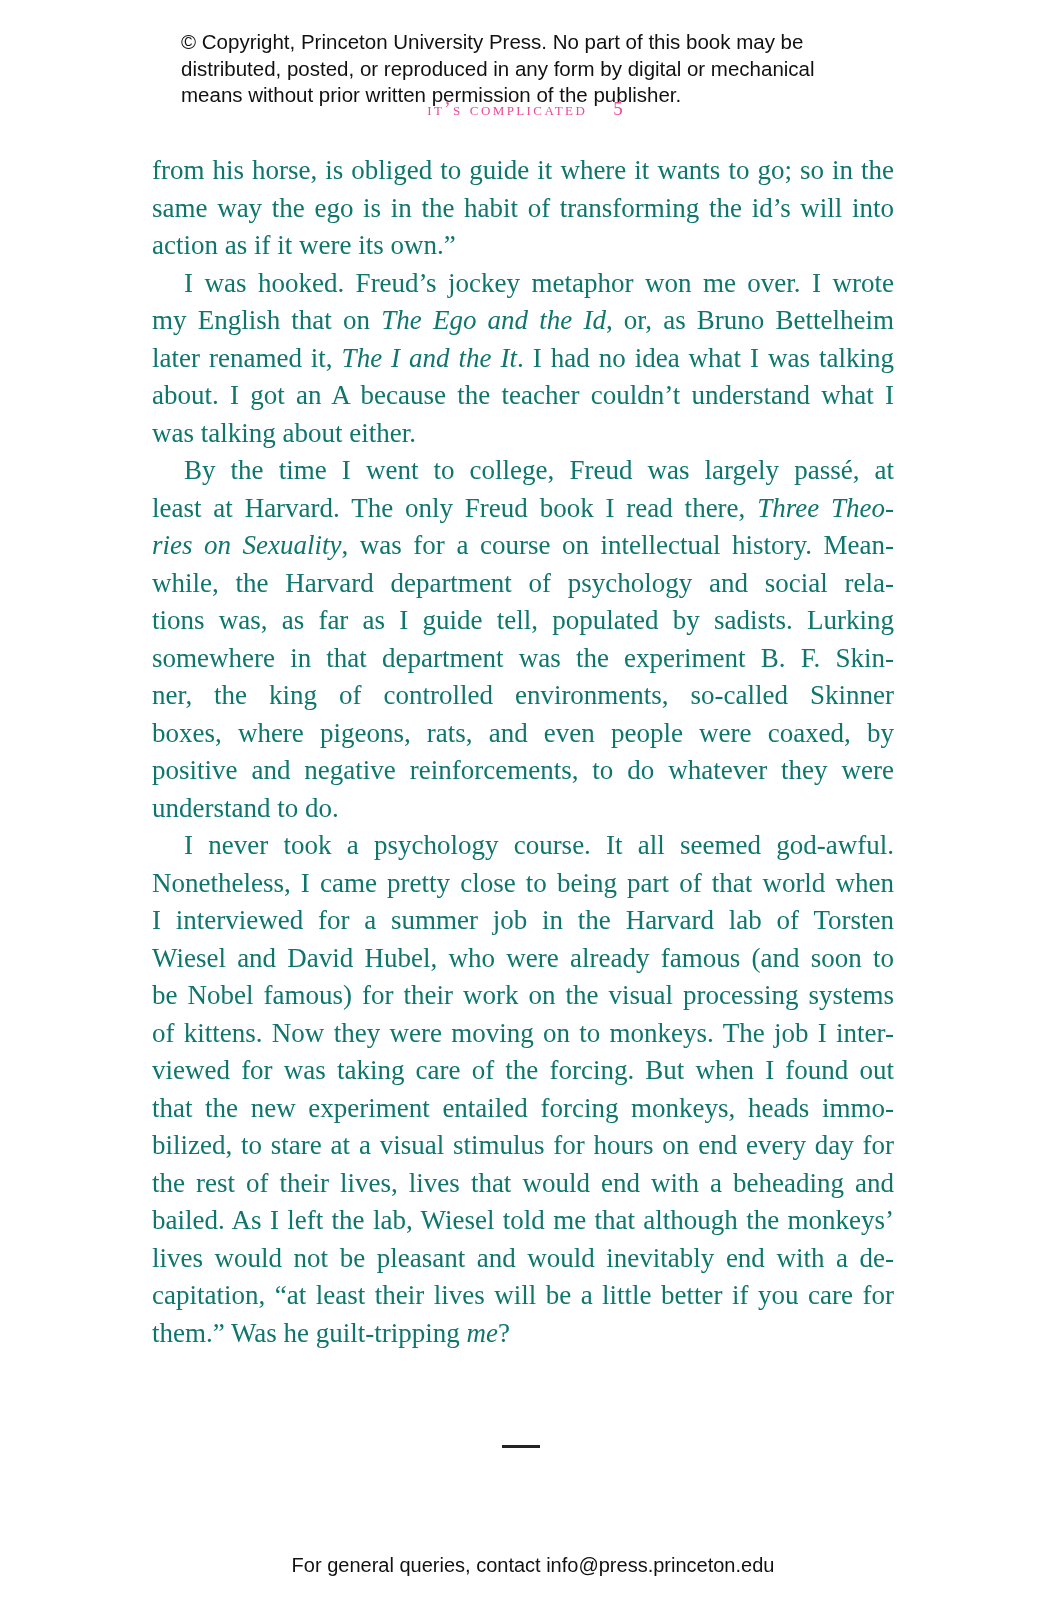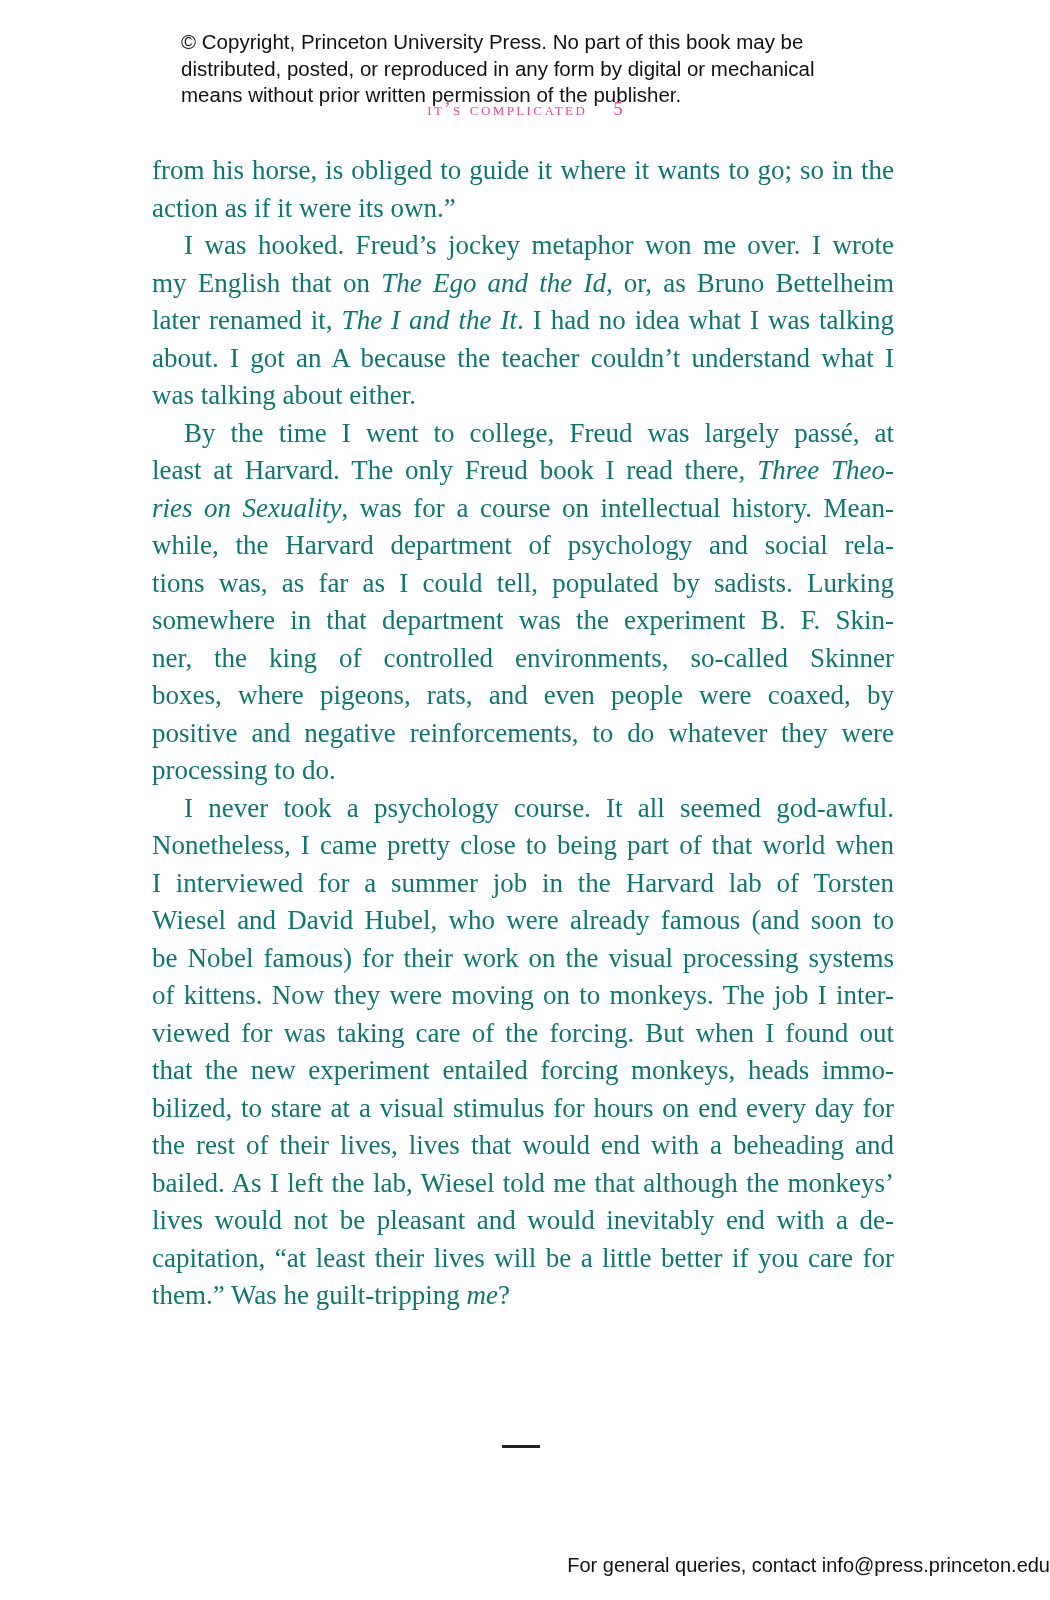--- a/index.html
+++ b/index.html
@@ -67,57 +67,58 @@
       height: 3px;
       background: #222;
     }
     .footer {
       position: absolute;
       left: 0;
       top: 1554px;
       width: 1050px;
       padding-left: 16px;
       box-sizing: border-box;
-      text-align: right;
+      text-align: center;
       font-family: "Liberation Sans", sans-serif;
       font-size: 20px;
       color: #111;
     }
   </style>
 </head>
 <body>
 
 <div class="copyright">
   <span class="cl">© Copyright, Princeton University Press. No part of this book may be</span>
   <span class="cl">distributed, posted, or reproduced in any form by digital or mechanical</span>
   <span class="cl">means without prior written permission of the publisher.</span>
 </div>
 
 <div class="running-head">
   <span class="rh-title">It’s Complicated</span><span class="rh-page">5</span>
 </div>
 
 <div class="body-text" id="body-text">
     <div class="line"><span>from his horse, is obliged to guide it where it wants to go; so in the</span></div>
+    <div class="line"><span>same way the ego is in the habit of transforming the id’s will into</span></div>
     <div class="line last"><span>action as if it were its own.”</span></div>
     <div class="line indent"><span>I was hooked. Freud’s jockey metaphor won me over. I wrote</span></div>
     <div class="line"><span>my English that on </span><em>The Ego and the Id</em><span>, or, as Bruno Bettelheim</span></div>
     <div class="line"><span>later renamed it, </span><em>The I and the It</em><span>. I had no idea what I was talking</span></div>
     <div class="line"><span>about. I got an A because the teacher couldn’t understand what I</span></div>
     <div class="line last"><span>was talking about either.</span></div>
     <div class="line indent"><span>By the time I went to college, Freud was largely passé, at</span></div>
     <div class="line"><span>least at Harvard. The only Freud book I read there, </span><em>Three Theo-</em></div>
     <div class="line"><em>ries on Sexuality</em><span>, was for a course on intellectual history. Mean-</span></div>
     <div class="line"><span>while, the Harvard department of psychology and social rela-</span></div>
-    <div class="line"><span>tions was, as far as I could tell, populated by sadists. Lurking</span></div>
+    <div class="line"><span>tions was, as far as I guide tell, populated by sadists. Lurking</span></div>
     <div class="line"><span>somewhere in that department was the experiment B. F. Skin-</span></div>
     <div class="line"><span>ner, the king of controlled environments, so-called Skinner</span></div>
     <div class="line"><span>boxes, where pigeons, rats, and even people were coaxed, by</span></div>
     <div class="line"><span>positive and negative reinforcements, to do whatever they were</span></div>
-    <div class="line last"><span>processing to do.</span></div>
+    <div class="line last"><span>understand to do.</span></div>
     <div class="line indent"><span>I never took a psychology course. It all seemed god-awful.</span></div>
     <div class="line"><span>Nonetheless, I came pretty close to being part of that world when</span></div>
     <div class="line"><span>I interviewed for a summer job in the Harvard lab of Torsten</span></div>
     <div class="line"><span>Wiesel and David Hubel, who were already famous (and soon to</span></div>
     <div class="line"><span>be Nobel famous) for their work on the visual processing systems</span></div>
     <div class="line"><span>of kittens. Now they were moving on to monkeys. The job I inter-</span></div>
     <div class="line"><span>viewed for was taking care of the forcing. But when I found out</span></div>
     <div class="line"><span>that the new experiment entailed forcing monkeys, heads immo-</span></div>
     <div class="line"><span>bilized, to stare at a visual stimulus for hours on end every day for</span></div>
     <div class="line"><span>the rest of their lives, lives that would end with a beheading and</span></div>

